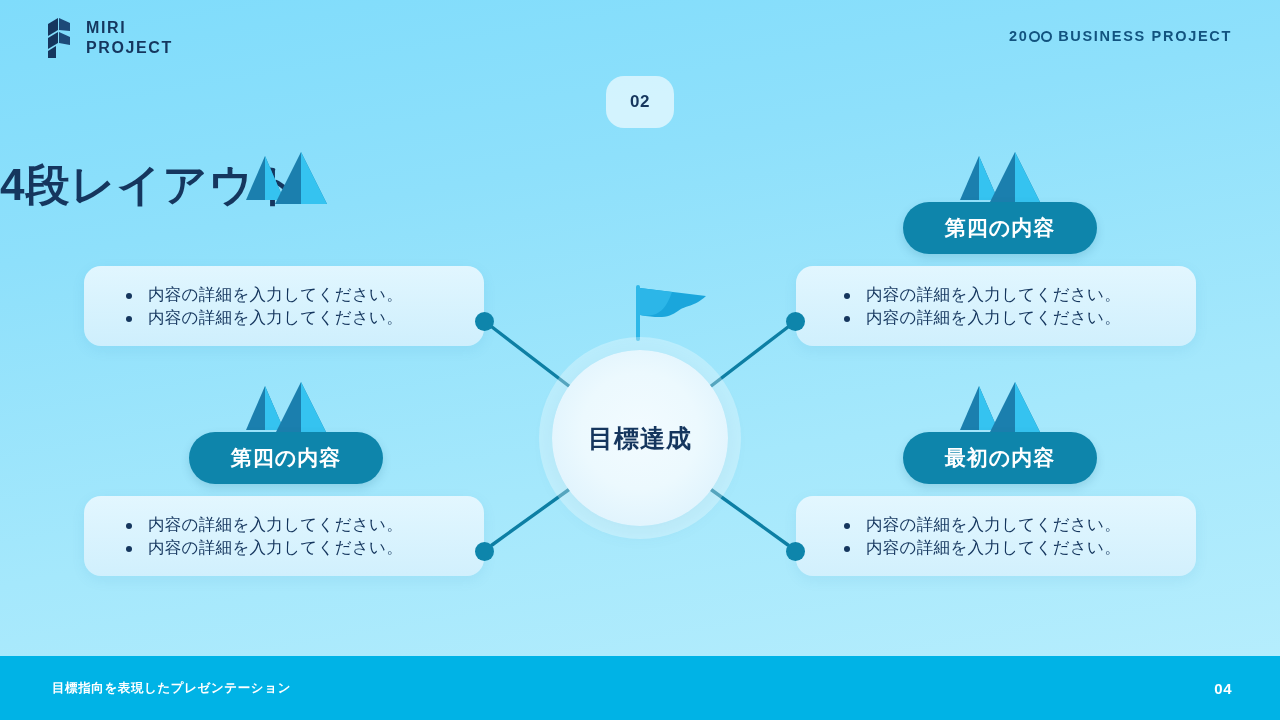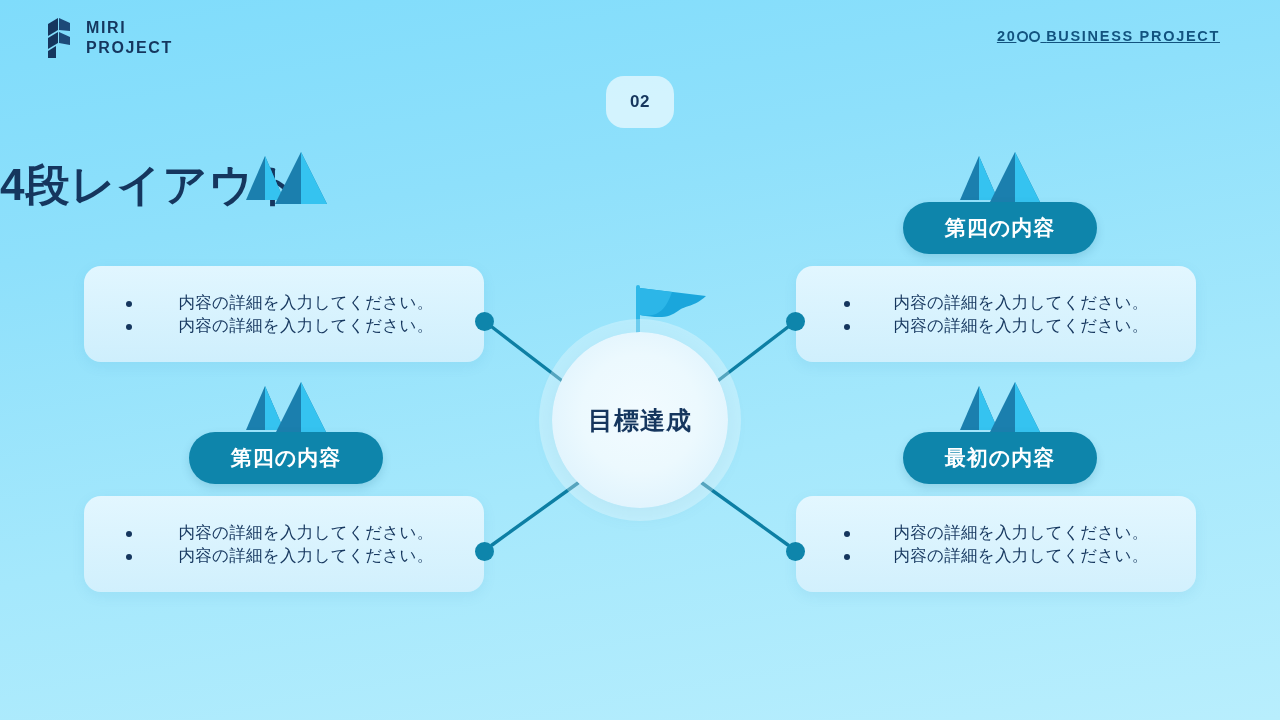--- a/index.html
+++ b/index.html
@@ -26,23 +26,23 @@
     position:absolute; left:48px; top:18px;
     display:flex; align-items:center; gap:12px;
   }
   .logo-mark { width:26px; height:40px; display:block; }
   .logo-text {
     font-size:16px; font-weight:bold; line-height:1.28;
     letter-spacing:1.6px; color:#15365e;
   }
   .logo-text div { white-space:nowrap; }
   .project-tag {
-    position:absolute; right:60px; top:28px;
+    position:absolute; right:48px; top:28px;
     font-size:14.5px; font-weight:bold; letter-spacing:1.7px;
-    color:#12537f; white-space:nowrap;text-decoration:underline;
+    color:#12537f; white-space:nowrap;
   }
   .project-tag .ring {
     display:inline-block; width:11px; height:11px;
     border:2.2px solid #12537f; border-radius:50%;
     vertical-align:middle; position:relative; top:-1px; margin:0 0.5px;
   }
 
   
   .badge {
     position:absolute; left:50%; transform:translateX(-50%);
@@ -59,21 +59,21 @@
     margin-top:34px;
   }
 
   
   .diagram { position:absolute; left:0; top:0; width:1280px; height:660px; }
 
   .connectors { position:absolute; left:0; top:0; width:1280px; height:660px; }
 
   
   .center-node {
-    position:absolute; left:552px; top:332px;
+    position:absolute; left:552px; top:350px;
     width:176px; height:176px; border-radius:50%;
     background:radial-gradient(circle at 50% 46%, #f2fbff 0%, #ecf9fe 45%, #dff3fd 78%, #d6effc 100%);
     box-shadow:0 0 0 13px rgba(255,255,255,0.30), 0 6px 20px rgba(16,110,150,0.10);
     display:flex; align-items:center; justify-content:center;
   }
   .center-label {
     font-size:25px; font-weight:bold; color:#15365e; letter-spacing:1px;
   }
   .flag { position:absolute; left:628px; top:283px; width:86px; height:72px; }
 
@@ -84,27 +84,26 @@
   .pill {
     position:absolute; height:52px; border-radius:26px;
     background:#0e85ab;
     display:flex; align-items:center; justify-content:center;
     color:#ffffff; font-size:21px; font-weight:bold; letter-spacing:1px;
     box-shadow:0 4px 10px rgba(12,90,120,0.16);
   }
 
   
   .card {
-    position:absolute; width:400px; height:96px;
+    position:absolute; width:400px; height:80px;
     border-radius:17px;
     background:linear-gradient(180deg, rgba(232,248,255,0.92) 0%, rgba(216,241,253,0.85) 100%);
     box-shadow:0 4px 14px rgba(25,120,160,0.08);
     display:flex; flex-direction:column; justify-content:center;
     padding:0 20px 0 42px;
-    text-align:center;
   }
   .card ul { list-style:none; }
   .card li {
     position:relative;
     font-size:16.5px; color:#15365e; line-height:1.06;
     padding-left:22px; margin:6px 0;
     letter-spacing:0.3px;
   }
   .card li::before {
     content:""; position:absolute; left:0; top:7px;
@@ -229,14 +228,18 @@
       <path d="M10 56 L10 4" stroke="#2fb8e8" stroke-width="4" stroke-linecap="round"></path>
       <path d="M12 5 L78 13 C66 24 58 22 50 28 C42 34 34 36 12 32 Z" fill="#1aa6dc"></path>
       <path d="M12 5 L44 9 C40 20 36 27 28 31 C22 33 16 33 12 32 Z" fill="#2cb6e8"></path>
     </svg>
     <div class="center-node">
       <span class="center-label">目標達成</span>
     </div>
 
   </div>
 
+  <div class="footer">
+    <div class="footer-text">目標指向を表現したプレゼンテーション</div>
+    <div class="footer-page">04</div>
+  </div>
 
 </div>
 
 </body></html>

